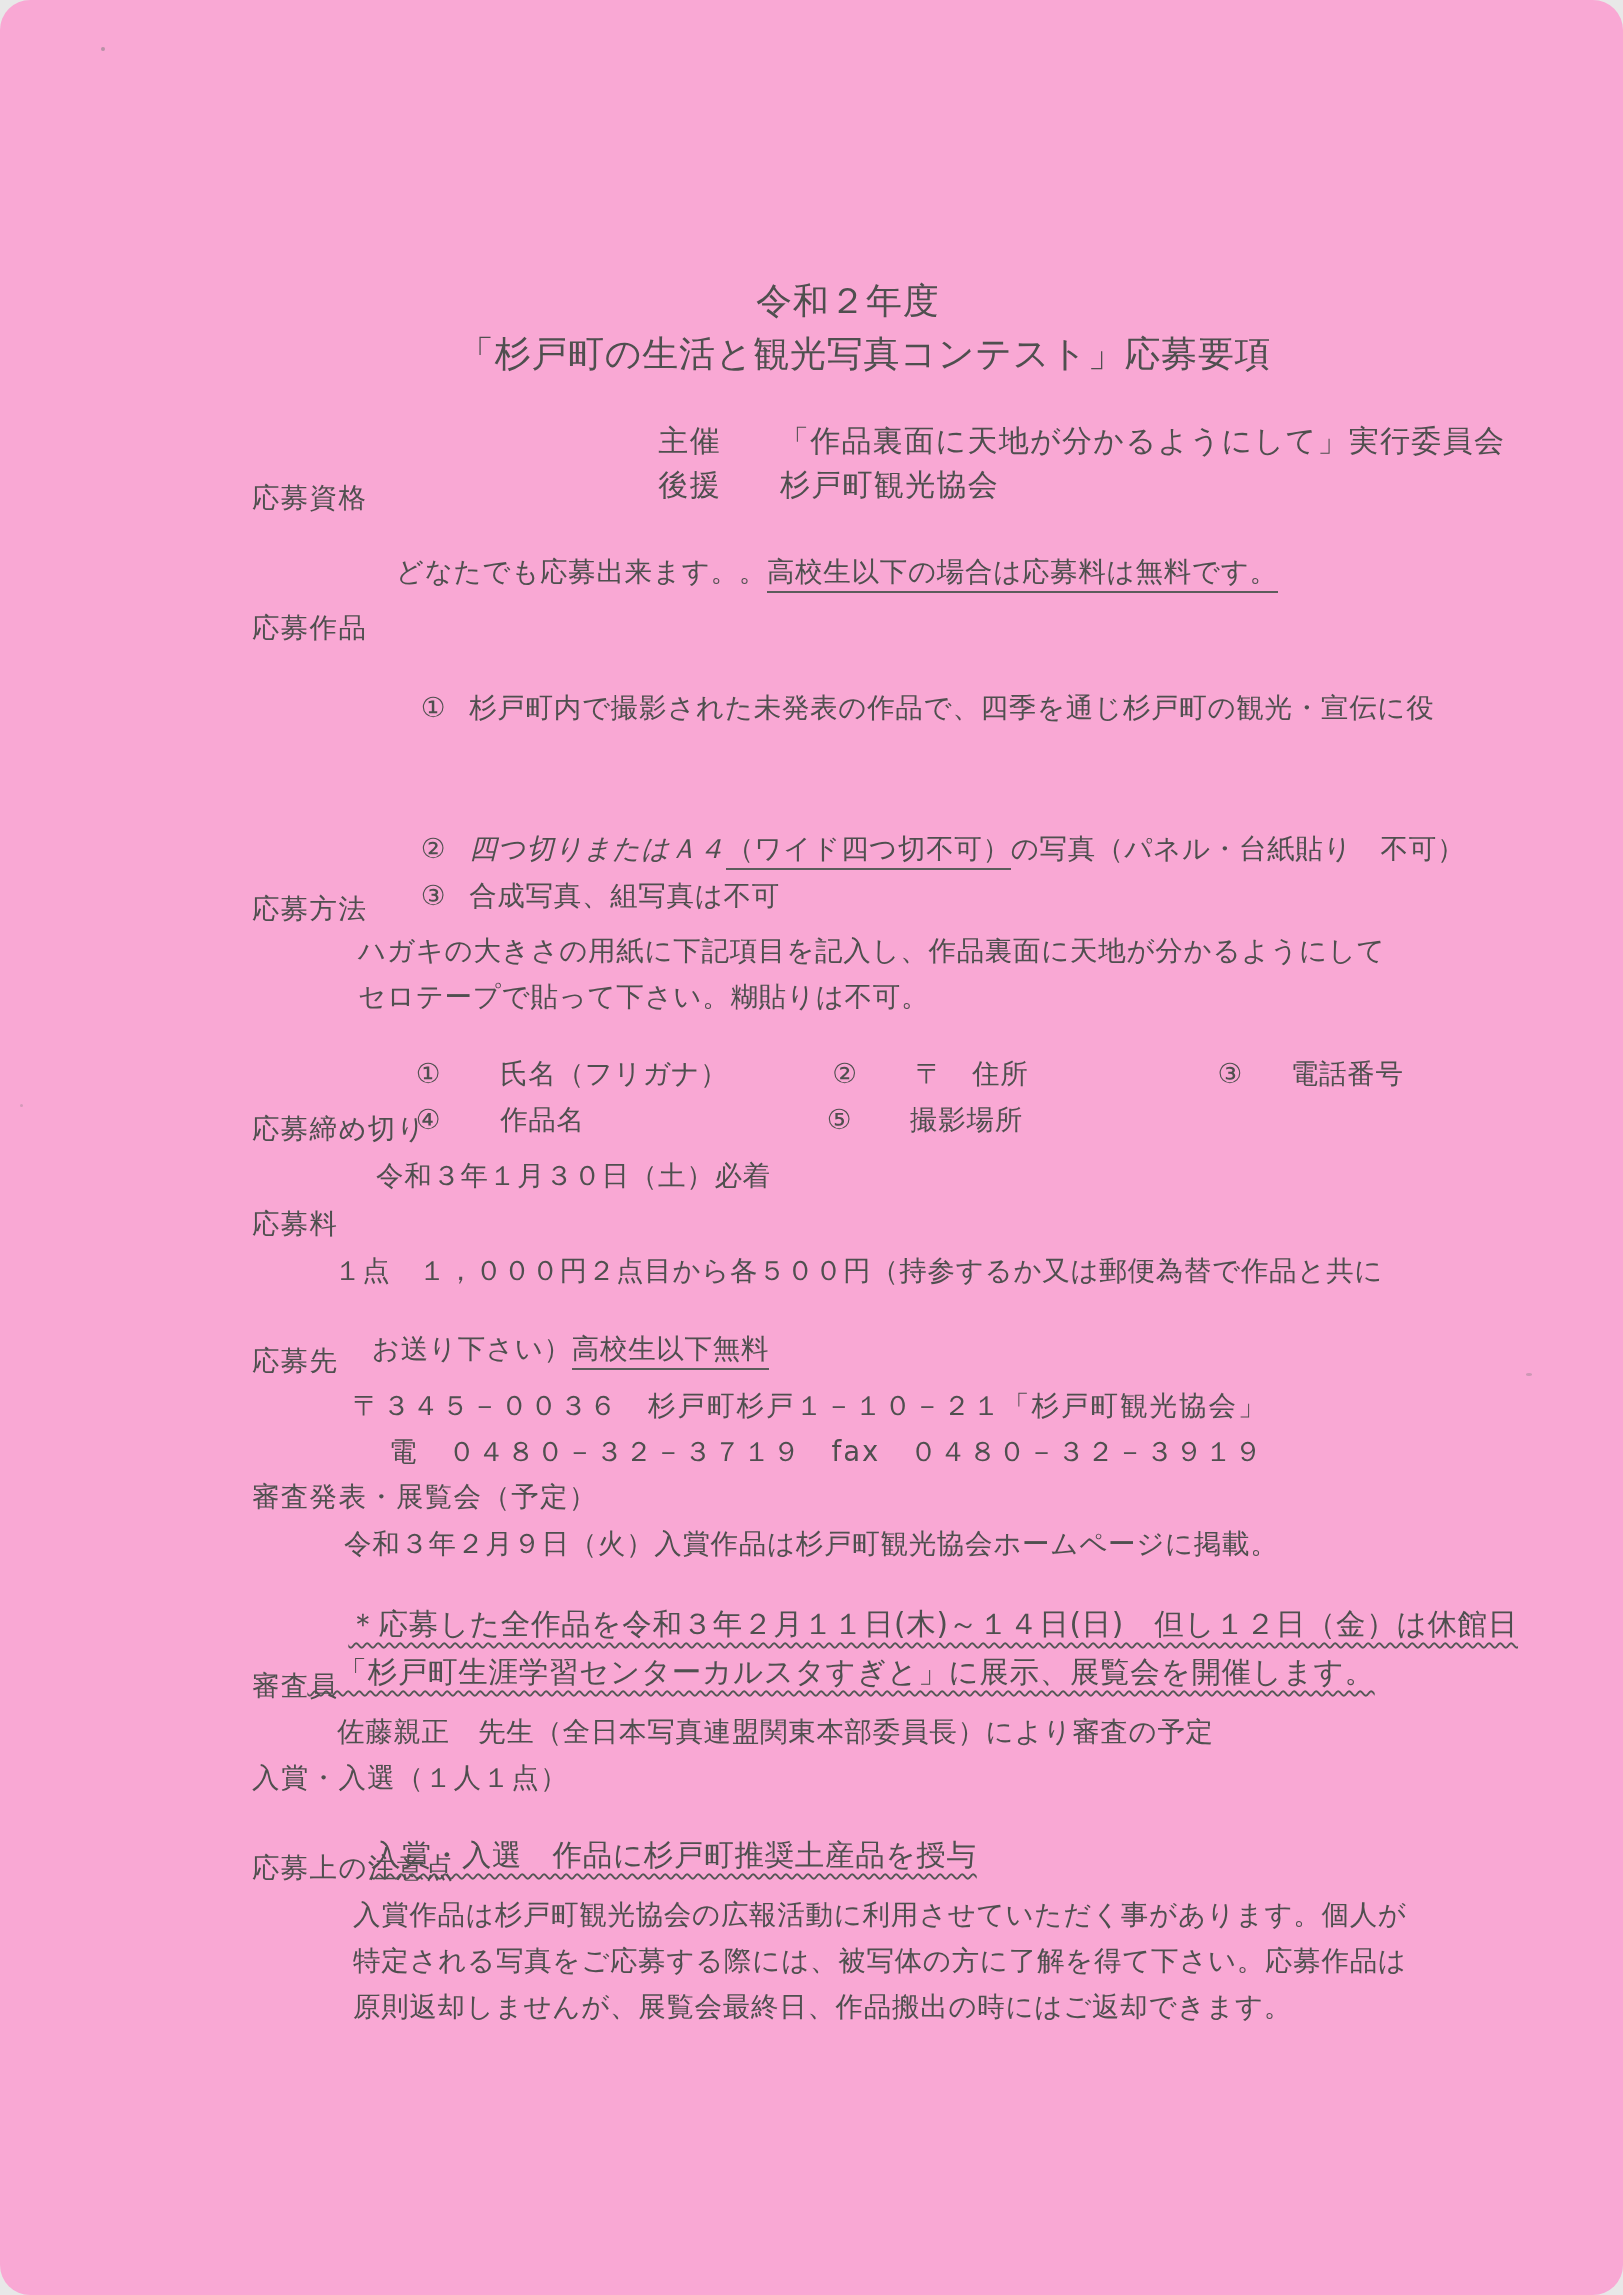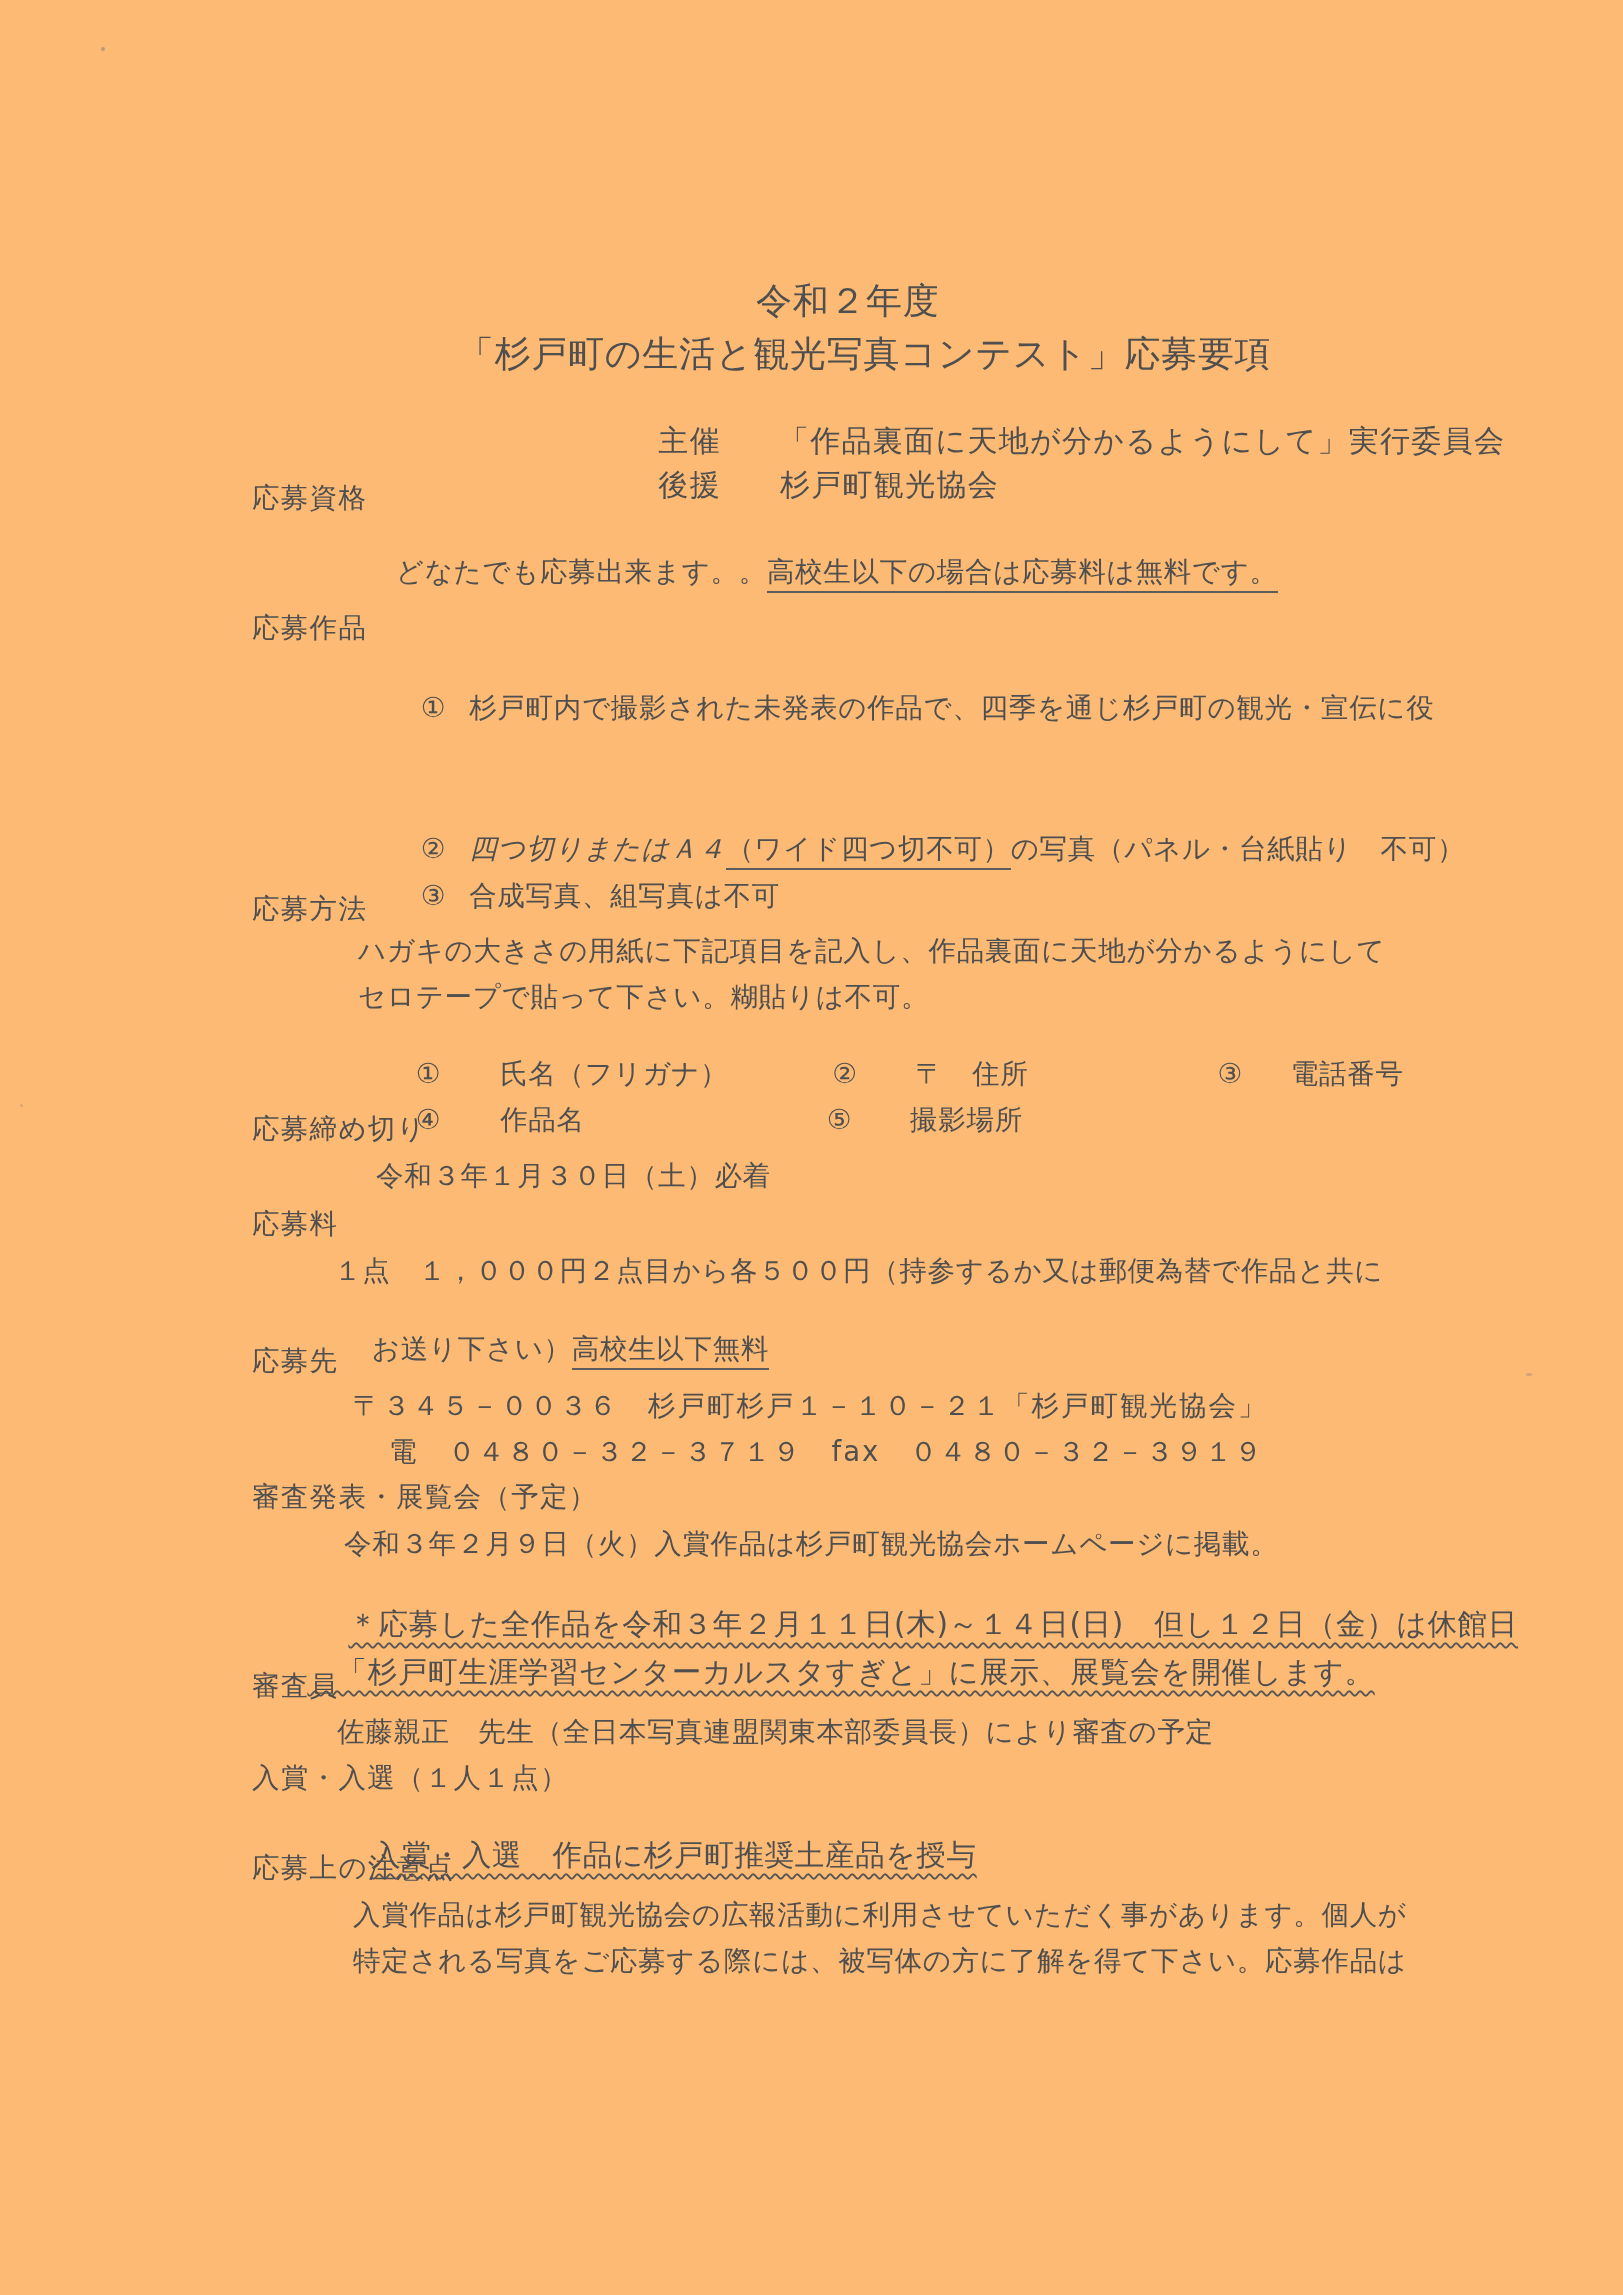--- a/index.html
+++ b/index.html
@@ -1,23 +1,24 @@
 <!DOCTYPE html>
 <html style="font-size:10.5px"><head>
 <meta charset="utf-8">
 <style>
   html,body{margin:0;padding:0;background:#e8e8e8;}
   .page{
     position:relative;
     width:1623px;
     height:2295px;
-    background:#fdba74;
+    background:#f9a8d4;
     font-family:"DejaVu Sans","Liberation Sans",sans-serif;
     color:#4f4f4f;
     overflow:hidden;
+    border-radius:30px;
   }
   .ln{position:absolute;white-space:pre;line-height:1.15;}
   .t55{font-size:36px;letter-spacing:0.7px;}
   .t46{font-size:30px;letter-spacing:1.3px;}
   .t42{font-size:27.5px;letter-spacing:0.7px;}
   .t45{font-size:29.5px;letter-spacing:0.7px;}
   .head{font-size:27.5px;letter-spacing:1.3px;}
   .u{border-bottom:2.6px solid #5c5c5c;padding-bottom:3.9px;}
   .wavy{
     text-decoration:underline;
@@ -105,15 +106,16 @@
   <div class="ln t42" style="left:337px;top:1716px;">佐藤親正　先生（全日本写真連盟関東本部委員長）により審査の予定</div>
 
   <div class="ln head" style="left:252px;top:1762px;">入賞・入選（１人１点）</div>
   <div class="ln t45" style="left:331px;top:1805px;">
     <span class="wavy">入賞・入選　作品に杉戸町推奨土産品を授与</span>
   </div>
 
   <div class="ln head" style="left:252px;top:1852px;">応募上の注意点</div>
   <div class="ln t42" style="left:353px;top:1899px;">入賞作品は杉戸町観光協会の広報活動に利用させていただく事があります。個人が</div>
   <div class="ln t42" style="left:353px;top:1945px;">特定される写真をご応募する際には、被写体の方に了解を得て下さい。応募作品は</div>
+  <div class="ln t42" style="left:353px;top:1991px;">原則返却しませんが、展覧会最終日、作品搬出の時にはご返却できます。</div>
 
 </div>
 
 
 </body></html>

